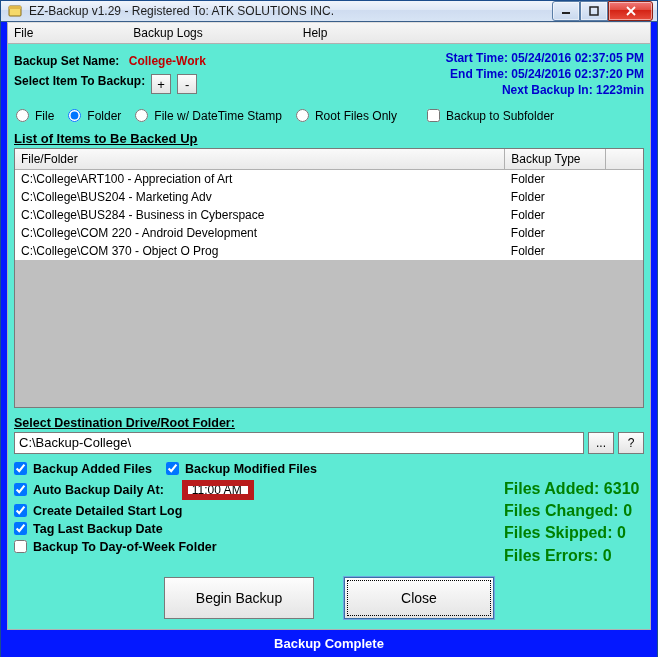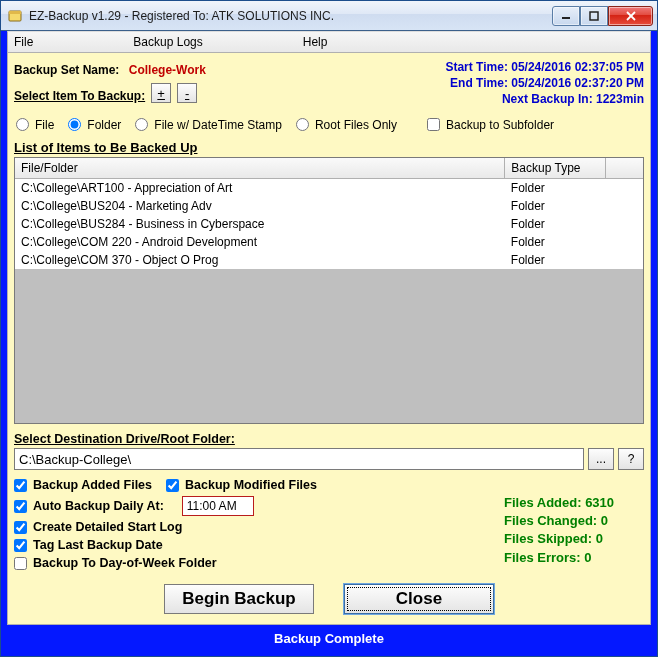--- a/index.html
+++ b/index.html
@@ -66,40 +66,40 @@
     border-top: 1px solid #ddd;
     height: 22px;
     display: flex; align-items: center;
     padding: 0 6px;
     font-size: 12px;
     color: #000;
   }
   .menubar span { margin-right: 100px; cursor: default; }
   .menubar span:last-child { margin-right: 6px; }
   .panel {
-    background: #fef9c3;
+    background: #5eead4;
     border: 1px solid #b0b0b0;
     border-top: none;
     flex: 1;
     display: flex; flex-direction: column;
     padding: 2px 6px 6px 6px;
     position: relative;
   }
   .row-top {
     display: flex; align-items: center; justify-content: space-between;
     margin-top: 4px;
   }
   .lbl-bold { font-weight: bold; color: #000; }
   .set-name { color: #c00000; font-weight: bold; margin-left: 6px; }
   .times {
     text-align: right; color: #0000cd; font-weight: bold; font-size: 12px;
     line-height: 1.35;
   }
   .row2 {
-    display: flex; align-items: flex-end; margin-top: 2px; text-decoration: underline;
+    display: flex; align-items: flex-start; margin-top: 2px;
   }
   .plusminus {
     display: inline-flex; gap: 6px; margin-left: 6px;
   }
   .sq-btn {
     width: 20px; height: 20px;
     border: 1px solid #7a7a7a;
     background: linear-gradient(to bottom,#fdfdfd,#e4e4e4);
     display: inline-flex; align-items: center; justify-content: center;
     font-size: 13px; cursor: default;
@@ -162,36 +162,36 @@
     display: inline-flex; align-items: center; justify-content: center;
     font-size: 12px; cursor: default;
   }
   .options-row {
     display: flex; gap: 27px; align-items: flex-start; margin-top: 8px;
   }
   .opts-left { flex: 1; }
   .chk-row { display: flex; align-items: center; gap: 14px; margin-bottom: 4px; font-size: 12.5px; }
   .chk-row .lbl-bold { font-weight: bold; }
   .time-input {
-    width: 72px; height: 20px; border: 1px solid #b91c1c; background: #fff;
+    width: 72px; height: 20px; border: 6px solid #b91c1c; background: #fff;
     padding: 1px 4px; font-size: 12px; font-family: inherit; margin-left: 4px;
   }
   .stats {
-    color: #008000; font-weight: bold; font-size: 13px; line-height: 1.4;
+    color: #008000; font-weight: bold; font-size: 16px; line-height: 1.4;
     margin-top: 16px; text-align: left; min-width: 140px;
   }
   .btn-row {
     display: flex; justify-content: center; gap: 30px; margin: 10px 0 4px;
   }
   .main-btn {
-    width: 150px; height: 30px;
+    width: 150px; height: 42px;
     border: 1px solid #7a7a7a;
     background: linear-gradient(to bottom,#fdfdfd,#e4e4e4);
     display: inline-flex; align-items: center; justify-content: center;
-    font-size: 17px; font-weight: bold; cursor: default;
+    font-size: 14px; font-weight: normal; cursor: default;
   }
   .main-btn.focused {
     outline: 1px dotted #000;
     outline-offset: -4px;
     border: 1px solid #3a6ea5;
     box-shadow: 0 0 0 1px #6fa7e0;
   }
   .statusbar {
     background: #0418ff;
     color: #fff;

